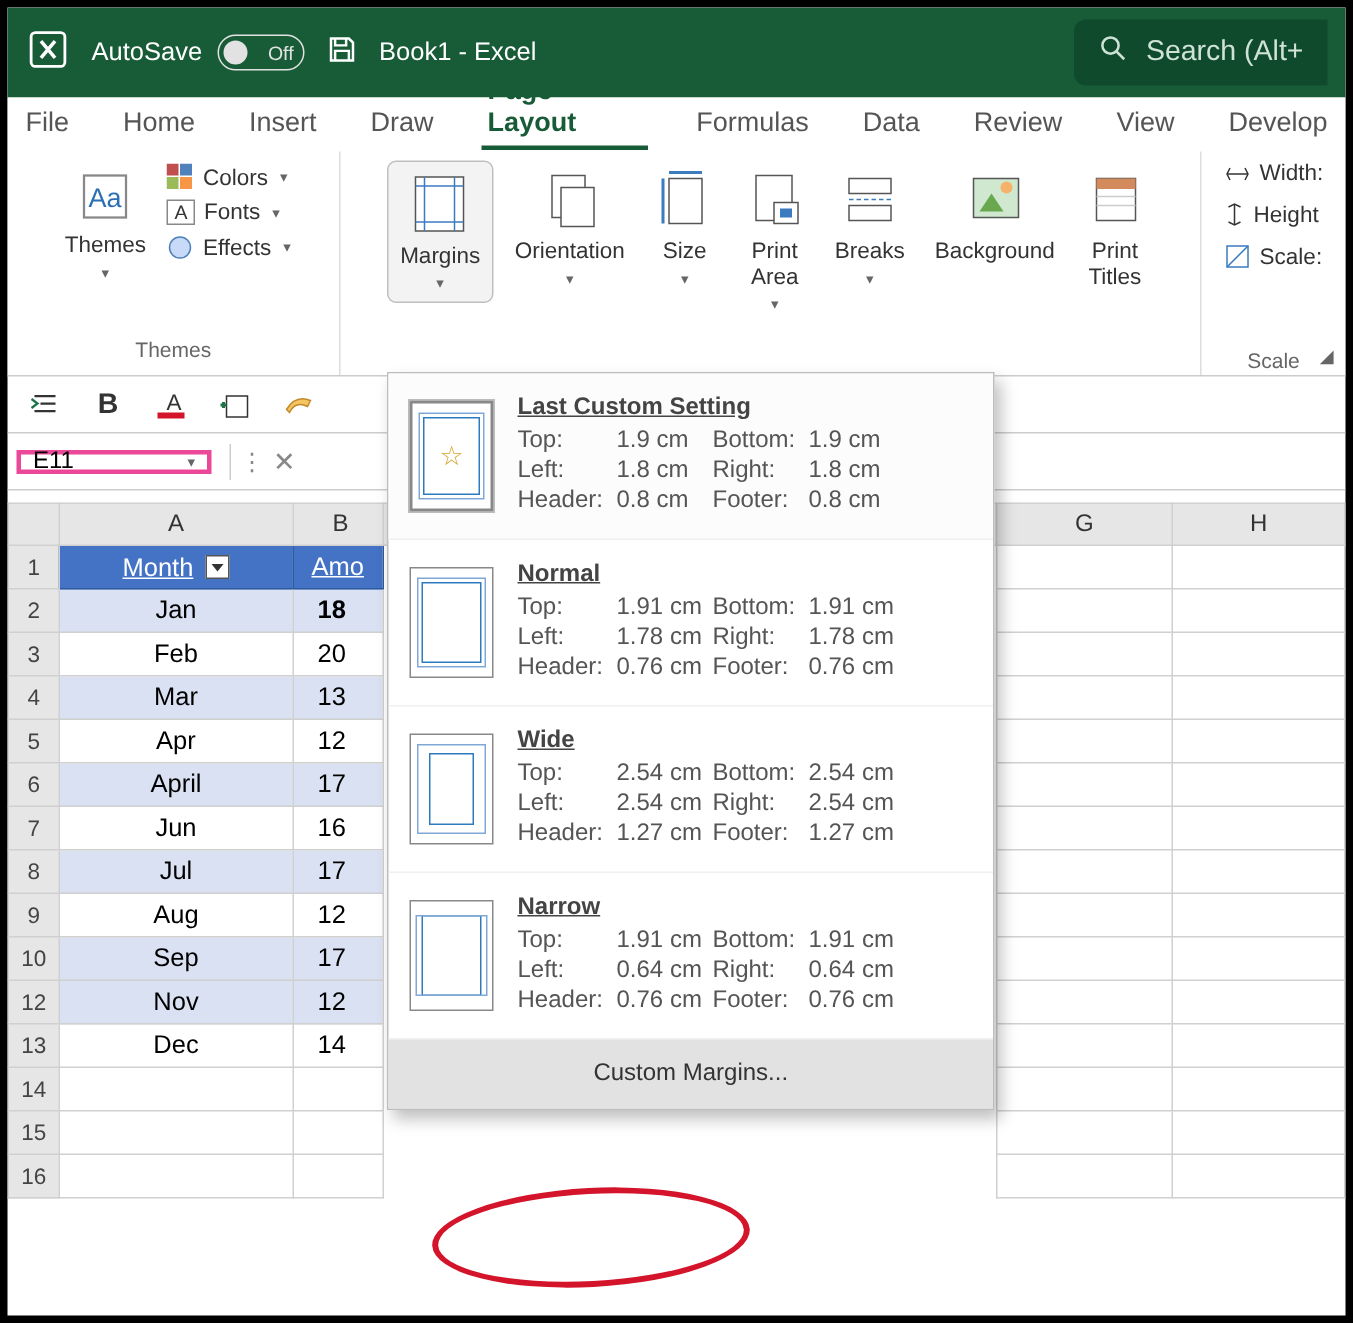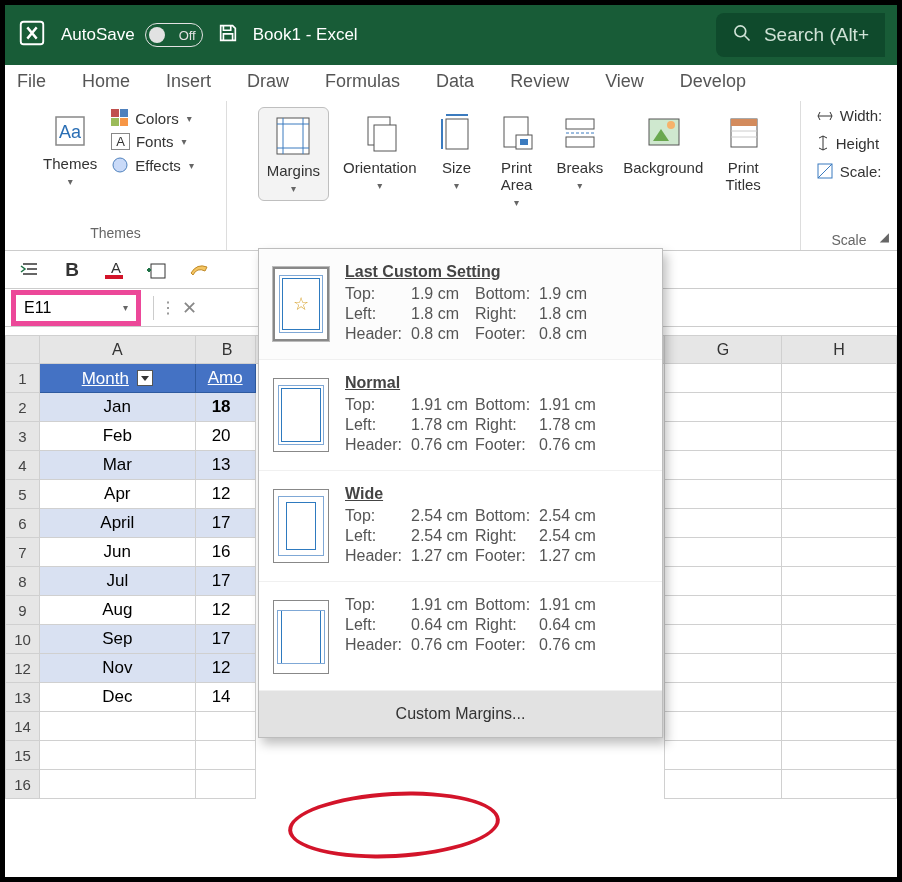--- a/index.html
+++ b/index.html
@@ -34,21 +34,21 @@
   .launcher { position:absolute; right:8px; bottom:6px; font-size:12px; color:#666; }
   
   .scale-group { border-right:none; padding:6px 8px 2px; }
   
   
   .qat { height:38px; display:flex; align-items:center; gap:20px; padding:0 14px; border-bottom:1.5px solid #ccc; }
   .qat .icon { width:22px; height:22px; display:flex; align-items:center; justify-content:center; }
   
   
   .fbar { height:38px; display:flex; align-items:center; border-bottom:1.5px solid #ccc; }
-  .namebox { width:130px; height:36px; border:5px solid #ec4899; margin:0 6px; display:flex; align-items:center; justify-content:space-between; padding:0 8px; font-size:16px; }
+  .namebox { width:130px; height:16px; border:3px solid #ec4899; margin:0 6px; display:flex; align-items:center; justify-content:space-between; padding:0 8px; font-size:16px; }
   .namebox .dd { font-size:10px; color:#666; }
   .fdiv { width:1px; height:24px; background:#ccc; margin:0 6px; }
   .fx { color:#777; font-size:16px; margin:0 6px; }
   .fbar .x { color:#888; font-size:18px; padding:0 6px; }
   
   
   .grid-wrap { position:absolute; top:330px; left:0; right:0; bottom:0; }
   .grid { border-collapse:collapse; table-layout:fixed; font-size:17px; }
   .grid th, .grid td { border:1px solid #d0d0d0; height:29px; text-align:center; font-weight:normal; }
   .col-rh { width:34px; background:#e6e6e6; font-size:15px; color:#444; }
@@ -116,20 +116,21 @@
       </span>
       <span>Search (Alt+</span>
     </div>
   </div>
 
   <div class="tabs">
     <span class="tab">File</span>
     <span class="tab">Home</span>
     <span class="tab">Insert</span>
     <span class="tab">Draw</span>
+    <span class="tab active">Page Layout</span>
     <span class="tab">Formulas</span>
     <span class="tab">Data</span>
     <span class="tab">Review</span>
     <span class="tab">View</span>
     <span class="tab">Develop</span>
   </div>
 
   <div class="ribbon">
 
     <div class="group" style="width:222px">
@@ -531,20 +532,21 @@
       </div>
     </div>
       </div>
       <div class="md-item">
     <div class="md-thumb">
       <div class="inner" style="inset:9px 7px"></div>
       <div class="inner" style="inset:9px 3px;border-color:#7fa8d6"></div>
 
     </div>
     <div>
+      <div class="md-title">Narrow</div>
       <div class="md-grid">
         <span>Top:</span>
             <span>1.91 cm</span>
             <span>Bottom:</span>
             <span>1.91 cm</span>
         <span>Left:</span>
             <span>0.64 cm</span>
             <span>Right:</span>
             <span>0.64 cm</span>
         <span>Header:</span>

